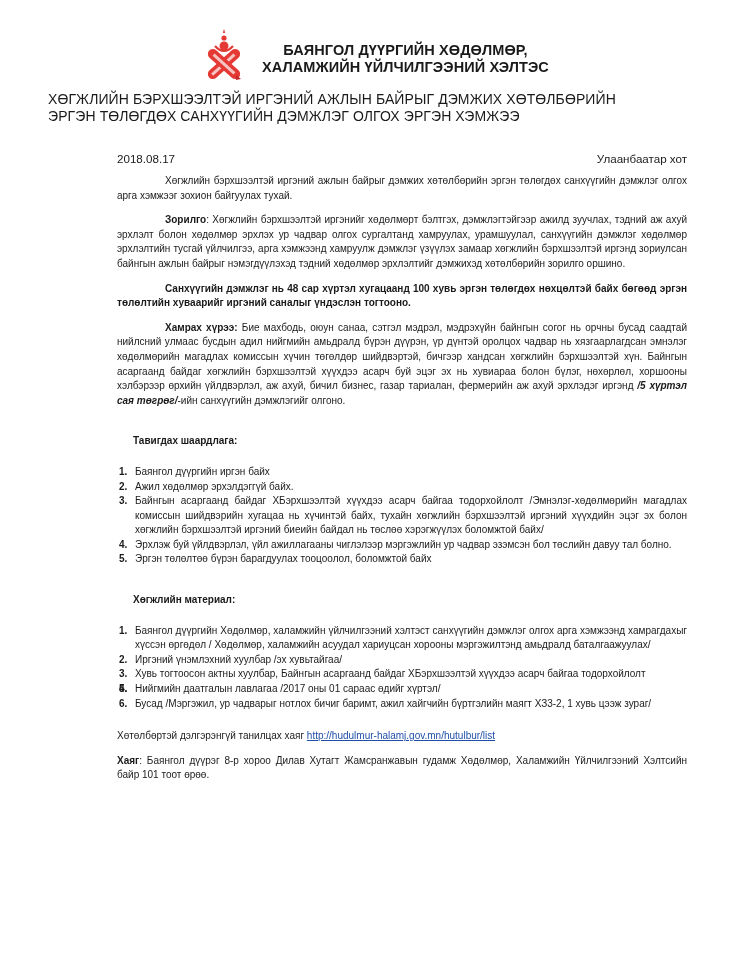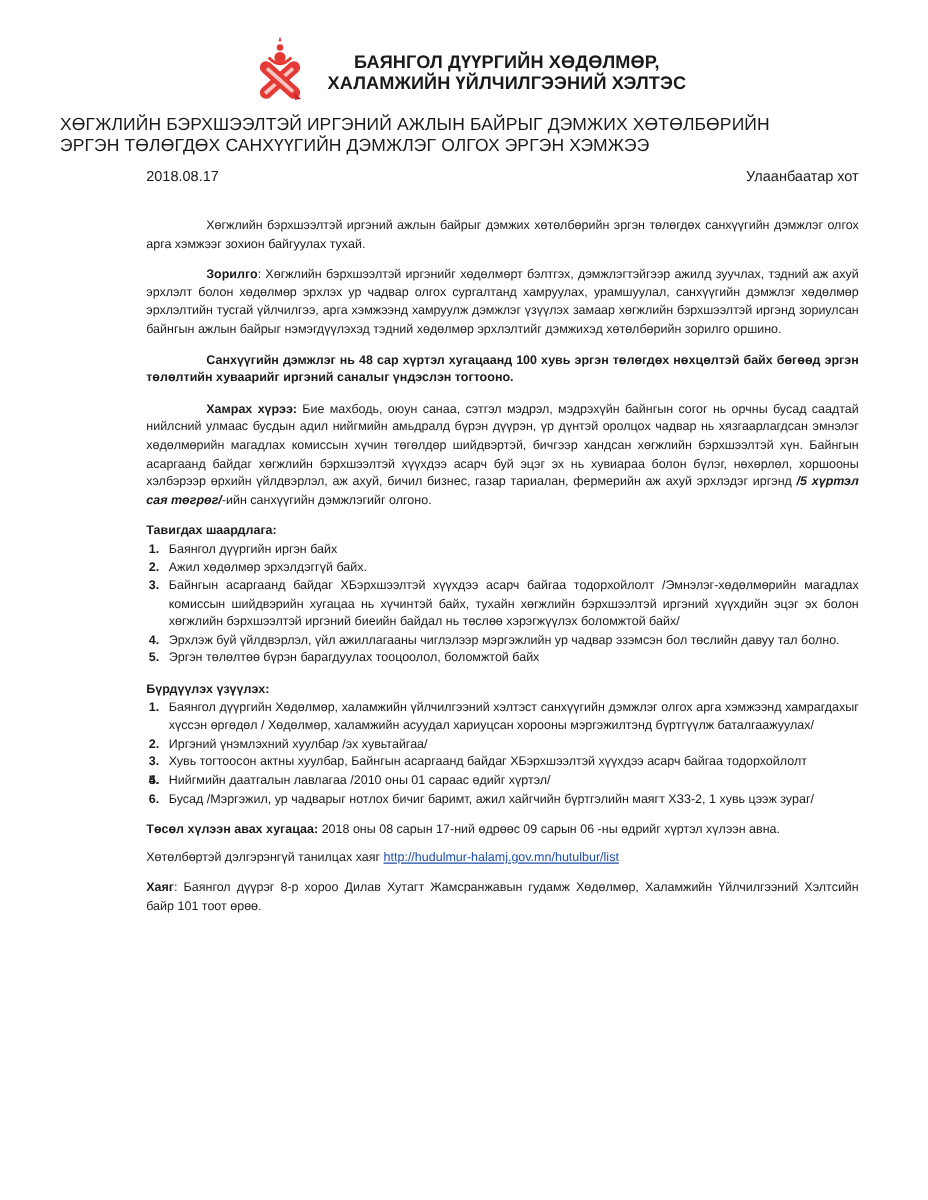--- a/index.html
+++ b/index.html
@@ -9,31 +9,31 @@
 
   .header { position: absolute; left: 0; top: 28px; width: 742px; height: 56px; }
   .logo { position: absolute; left: 200px; top: 0; width: 48px; height: 56px; }
   .org { position: absolute; left: 262px; top: 14px; font-weight: bold; font-size: 14.5px;
          line-height: 17px; text-align: center; letter-spacing: 0.1px; }
 
   .title { position: absolute; left: 0; top: 91px; width: 742px; text-align: left;
            font-size: 14px; line-height: 17px; letter-spacing: 0.1px; padding-left: 48px; }
   .title div { white-space: nowrap; }
 
-  .dateline { position: absolute; left: 117px; top: 135px; width: 570px; height: 16px; font-size: 11.6px; }
+  .dateline { position: absolute; left: 117px; top: 152px; width: 570px; height: 16px; font-size: 11.6px; }
   .date { position: absolute; left: 0; top: 0; }
   .city { position: absolute; right: 0; top: 0; }
 
   .body { position: absolute; left: 117px; top: 174px; width: 570px; font-size: 10px; line-height: 14.6px; }
   p { margin: 0; text-align: justify; }
   .indent { text-indent: 48px; }
   .gap { height: 10px; }
   .gap-s { height: 8px; }
   b { font-weight: bold; }
-  .section-head { font-weight: bold; margin: 0; }
+  .section-head { font-weight: bold; margin: 16px; }
   ol { margin: 0; padding: 0; list-style: none; }
   ol li { position: relative; padding-left: 18px; text-align: justify; }
   ol li .num { position: absolute; left: 2px; top: 0; font-weight: bold; }
   a.link { color: #1f4fa8; text-decoration: underline; }
 </style>
 </head>
 <body>
 
 <div class="page">
 
@@ -87,32 +87,31 @@
     <p class="section-head">Тавигдах шаардлага:</p>
     <ol>
       <li><span class="num">1.</span><span>Баянгол дүүргийн иргэн байх</span></li>
       <li><span class="num">2.</span><span>Ажил хөдөлмөр эрхэлдэггүй байх.</span></li>
       <li><span class="num">3.</span><span>Байнгын асаргаанд байдаг ХБэрхшээлтэй хүүхдээ асарч байгаа тодорхойлолт /Эмнэлэг-хөдөлмөрийн магадлах комиссын шийдвэрийн хугацаа нь хүчинтэй байх, тухайн хөгжлийн бэрхшээлтэй иргэний хүүхдийн эцэг эх болон хөгжлийн бэрхшээлтэй иргэний биеийн байдал нь төслөө хэрэгжүүлэх боломжтой байх/</span></li>
       <li><span class="num">4.</span><span>Эрхлэж буй үйлдвэрлэл, үйл ажиллагааны чиглэлээр мэргэжлийн ур чадвар эзэмсэн бол төслийн давуу тал болно.</span></li>
       <li><span class="num">5.</span><span>Эргэн төлөлтөө бүрэн барагдуулах тооцоолол, боломжтой байх</span></li>
     </ol>
     <div class="gap"></div>
 
-    <p class="section-head">Бүрдүүлэх үзүүлэх:</p>
+    <p class="section-head">Хөгжлийн материал:</p>
     <ol>
-      <li><span class="num">1.</span><span>Баянгол дүүргийн Хөдөлмөр, халамжийн үйлчилгээний хэлтэст санхүүгийн дэмжлэг олгох арга хэмжээнд хамрагдахыг хүссэн өргөдөл / Хөдөлмөр, халамжийн асуудал хариуцсан хорооны мэргэжилтэнд бүртгүүлж баталгаажуулах/</span></li>
+      <li><span class="num">1.</span><span>Баянгол дүүргийн Хөдөлмөр, халамжийн үйлчилгээний хэлтэст санхүүгийн дэмжлэг олгох арга хэмжээнд хамрагдахыг хүссэн өргөдөл / Хөдөлмөр, халамжийн асуудал хариуцсан хорооны мэргэжилтэнд амьдралд баталгаажуулах/</span></li>
       <li><span class="num">2.</span><span>Иргэний үнэмлэхний хуулбар /эх хувьтайгаа/</span></li>
       <li><span class="num">3.</span><span>Хувь тогтоосон актны хуулбар, Байнгын асаргаанд байдаг ХБэрхшээлтэй хүүхдээ асарч байгаа тодорхойлолт</span></li>
       <li><span class="num">4.</span></li>
-      <li><span class="num">5.</span><span>Нийгмийн даатгалын лавлагаа /2010 оны 01 сараас өдийг хүртэл/</span></li>
+      <li><span class="num">5.</span><span>Нийгмийн даатгалын лавлагаа /2017 оны 01 сараас өдийг хүртэл/</span></li>
       <li><span class="num">6.</span><span>Бусад /Мэргэжил, ур чадварыг нотлох бичиг баримт, ажил хайгчийн бүртгэлийн маягт ХЗ3-2, 1 хувь цээж зураг/</span></li>
     </ol>
     <div class="gap"></div>
 
-    <p><b>Төсөл хүлээн авах хугацаа:</b><span> 2018 оны 08 сарын 17-ний өдрөөс 09 сарын 06 -ны өдрийг хүртэл хүлээн авна.</span></p>
     <div class="gap-s"></div>
 
     <p><span>Хөтөлбөртэй дэлгэрэнгүй танилцах хаяг </span><a class="link">http://hudulmur-halamj.gov.mn/hutulbur/list</a></p>
     <div class="gap"></div>
 
     <p><b>Хаяг</b><span>: Баянгол дүүрэг 8-р хороо Дилав Хутагт Жамсранжавын гудамж Хөдөлмөр, Халамжийн Үйлчилгээний Хэлтсийн байр 101 тоот өрөө.</span></p>
   </div>
 </div>
 
 </body></html>

